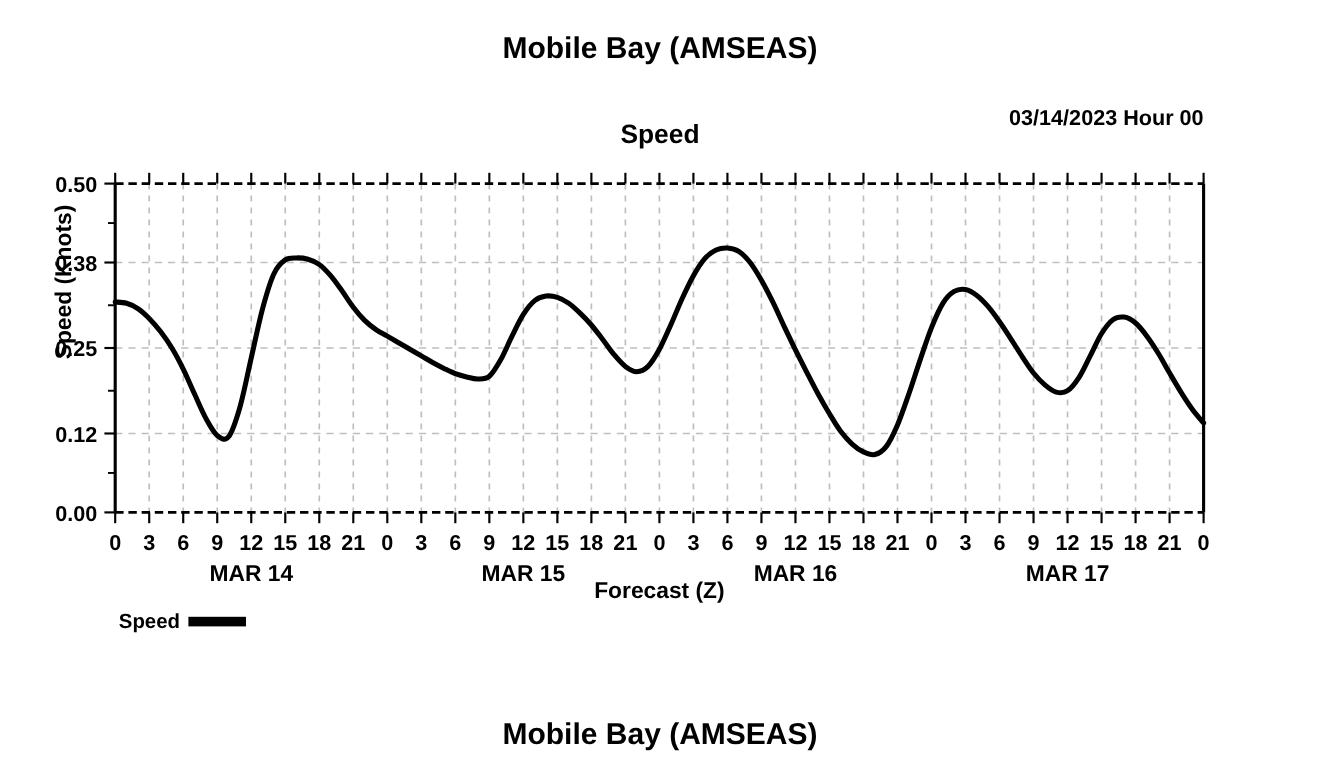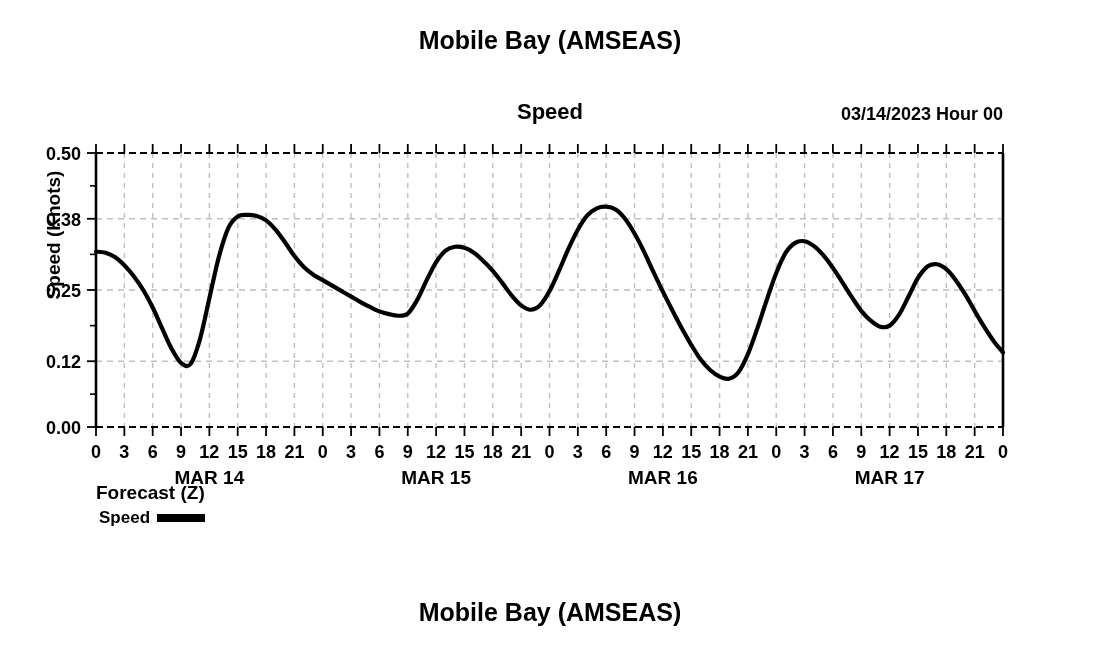--- a/index.html
+++ b/index.html
@@ -63,21 +63,21 @@
     left: 0;
     right: 0;
     top: 99px;
     text-align: center;
     font-size: 22px;
     font-weight: bold;
   }
   .hdr-date {
     position: absolute;
     right: 97px;
-    top: 104px;
+    top: 88px;
     font-size: 18px;
     font-weight: bold;
     white-space: nowrap;
   }
 
   
   .plot-svg {
     position: absolute;
     left: 0;
     top: 0;
@@ -95,21 +95,21 @@
     font-size: 19px;
     font-weight: bold;
     transform: rotate(-90deg);
     transform-origin: center center;
   }
   .xlabel {
     position: absolute;
     left: 96px;
     width: 907px;
     top: 482px;
-    text-align: left;
+    text-align: center;
     font-size: 19px;
     font-weight: bold;
   }
 
   
   .legend {
     position: absolute;
     left: 99px;
     top: 508px;
     display: flex;

